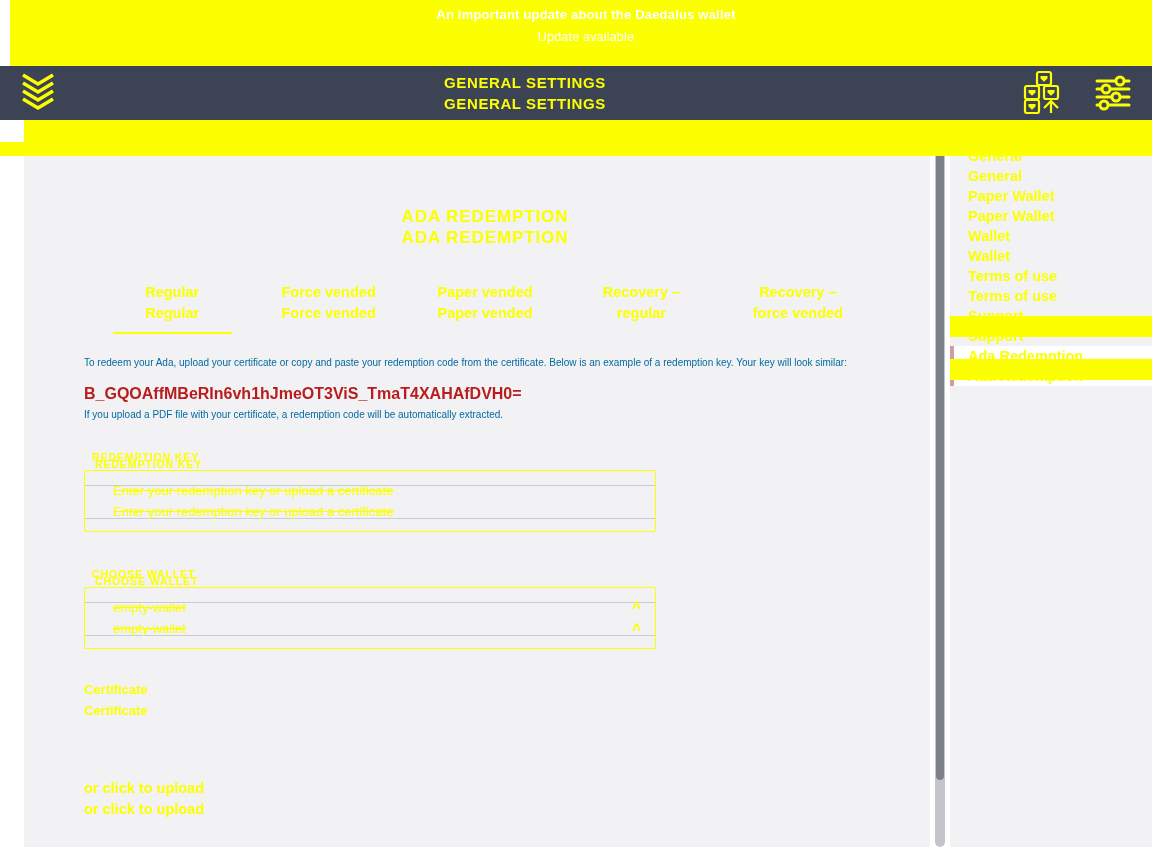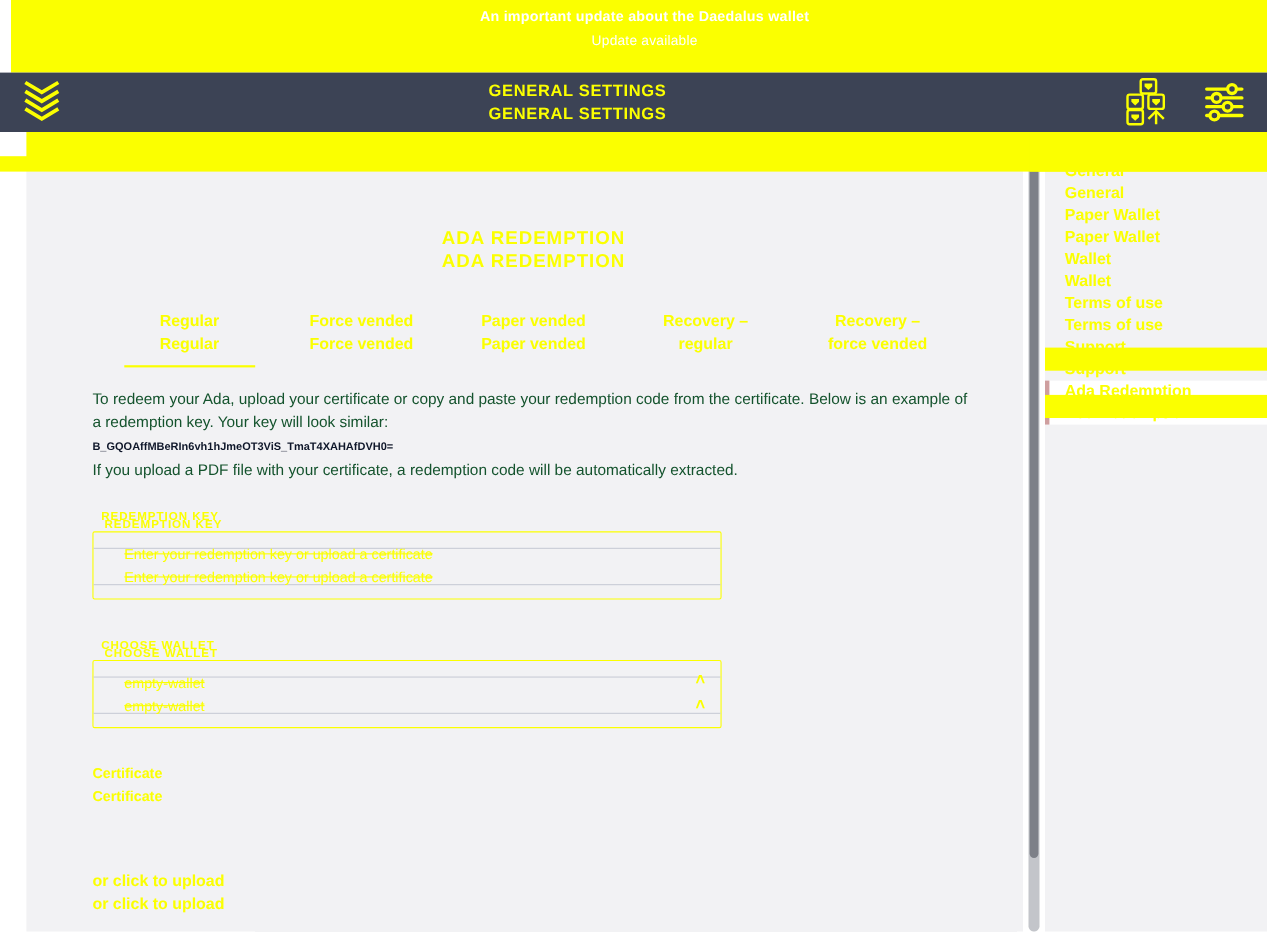--- a/index.html
+++ b/index.html
@@ -100,27 +100,27 @@
     line-height: 21px; padding-bottom: 10px; position: relative;
   }
   .tab.active::after {
     content: ""; position: absolute; left: 12%; right: 12%; bottom: 0;
     height: 2px; background: #fbff00;
   }
   .tab .l2 { display: block; }
 
   
   .para {
-    color: #14532d; font-size: 14px; line-height: 21px;
+    color: #0369a1; font-size: 10px; line-height: 21px;
     margin-top: 18px;
   }
   .para.tight { margin-top: 0; }
   .key-sample {
-    color: #0f172a; font-size: 10px; font-weight: 700;
-    line-height: 21px; margin-top: 2px; word-break: break-all;
+    color: #b91c1c; font-size: 16px; font-weight: 700;
+    line-height: 21px; margin-top: 10px; word-break: break-all;
   }
   .para b { font-weight: 700; }
 
   
   .form-area { display: flex; margin-top: 22px; gap: 30px; flex-direction: column; }
   .form-left { width: 572px; }
   .form-right { flex: 1; }
 
   .field-label {
     color: #fbff00; font-size: 10.5px; font-weight: 700;

